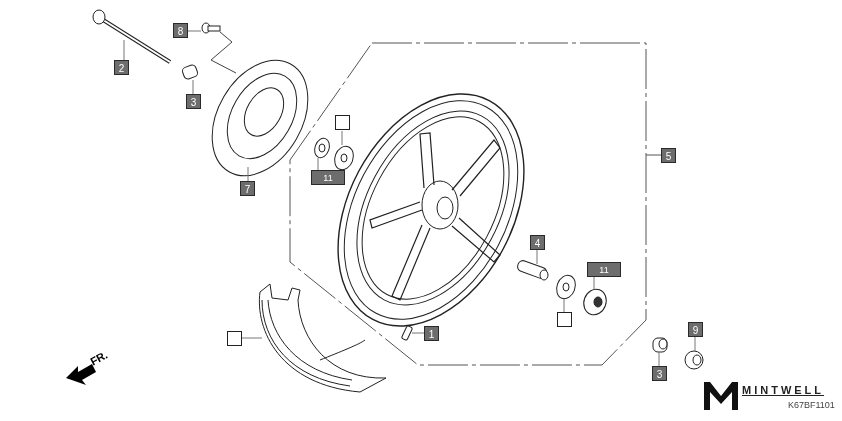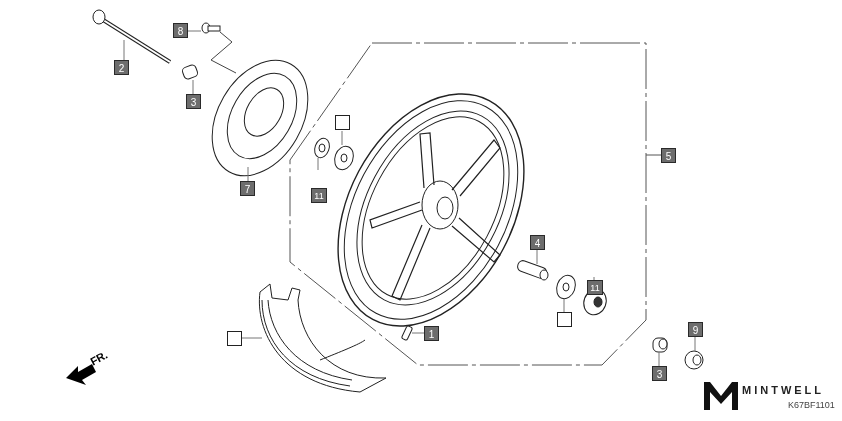--- a/index.html
+++ b/index.html
@@ -4,28 +4,28 @@
 <style>
   html, body { margin: 0; padding: 0; background: #ffffff; }
   body { width: 842px; height: 421px; position: relative; overflow: hidden; font-family: "Liberation Sans", sans-serif; }
   svg#diagram { position: absolute; left: 0; top: 0; }
   .callout {
     position: absolute; width: 15px; height: 15px;
     background: #6d6d6d; color: #ffffff; border: 1px solid #2a2a2a;
     font-size: 10px; line-height: 15px; text-align: center; box-sizing: border-box;
     font-family: "Liberation Sans", sans-serif;
   }
-  .callout.wide { width: 16px; font-size: 9px; margin-top: 18px; }
+  .callout.wide { width: 34px; font-size: 9px; }
   .emptybox {
     position: absolute; width: 15px; height: 15px; background: #fff;
     border: 1px solid #222; box-sizing: border-box;
   }
   .brand {
     position: absolute; left: 742px; top: 384px;
-    font-size: 11px; letter-spacing: 3px; color: #222; font-weight: bold;
+    font-size: 11px; letter-spacing: 3px; color: #222; font-weight: bold; text-decoration: underline;
   }
   .code {
     position: absolute; left: 756px; top: 400px; font-size: 9px; color: #444; padding-left: 32px;
   }
   .fr-label {
     position: absolute; left: 90px; top: 352px; font-size: 11px; font-weight: bold;
     transform: rotate(-28deg); color: #000;
   }
 </style>
 </head>

